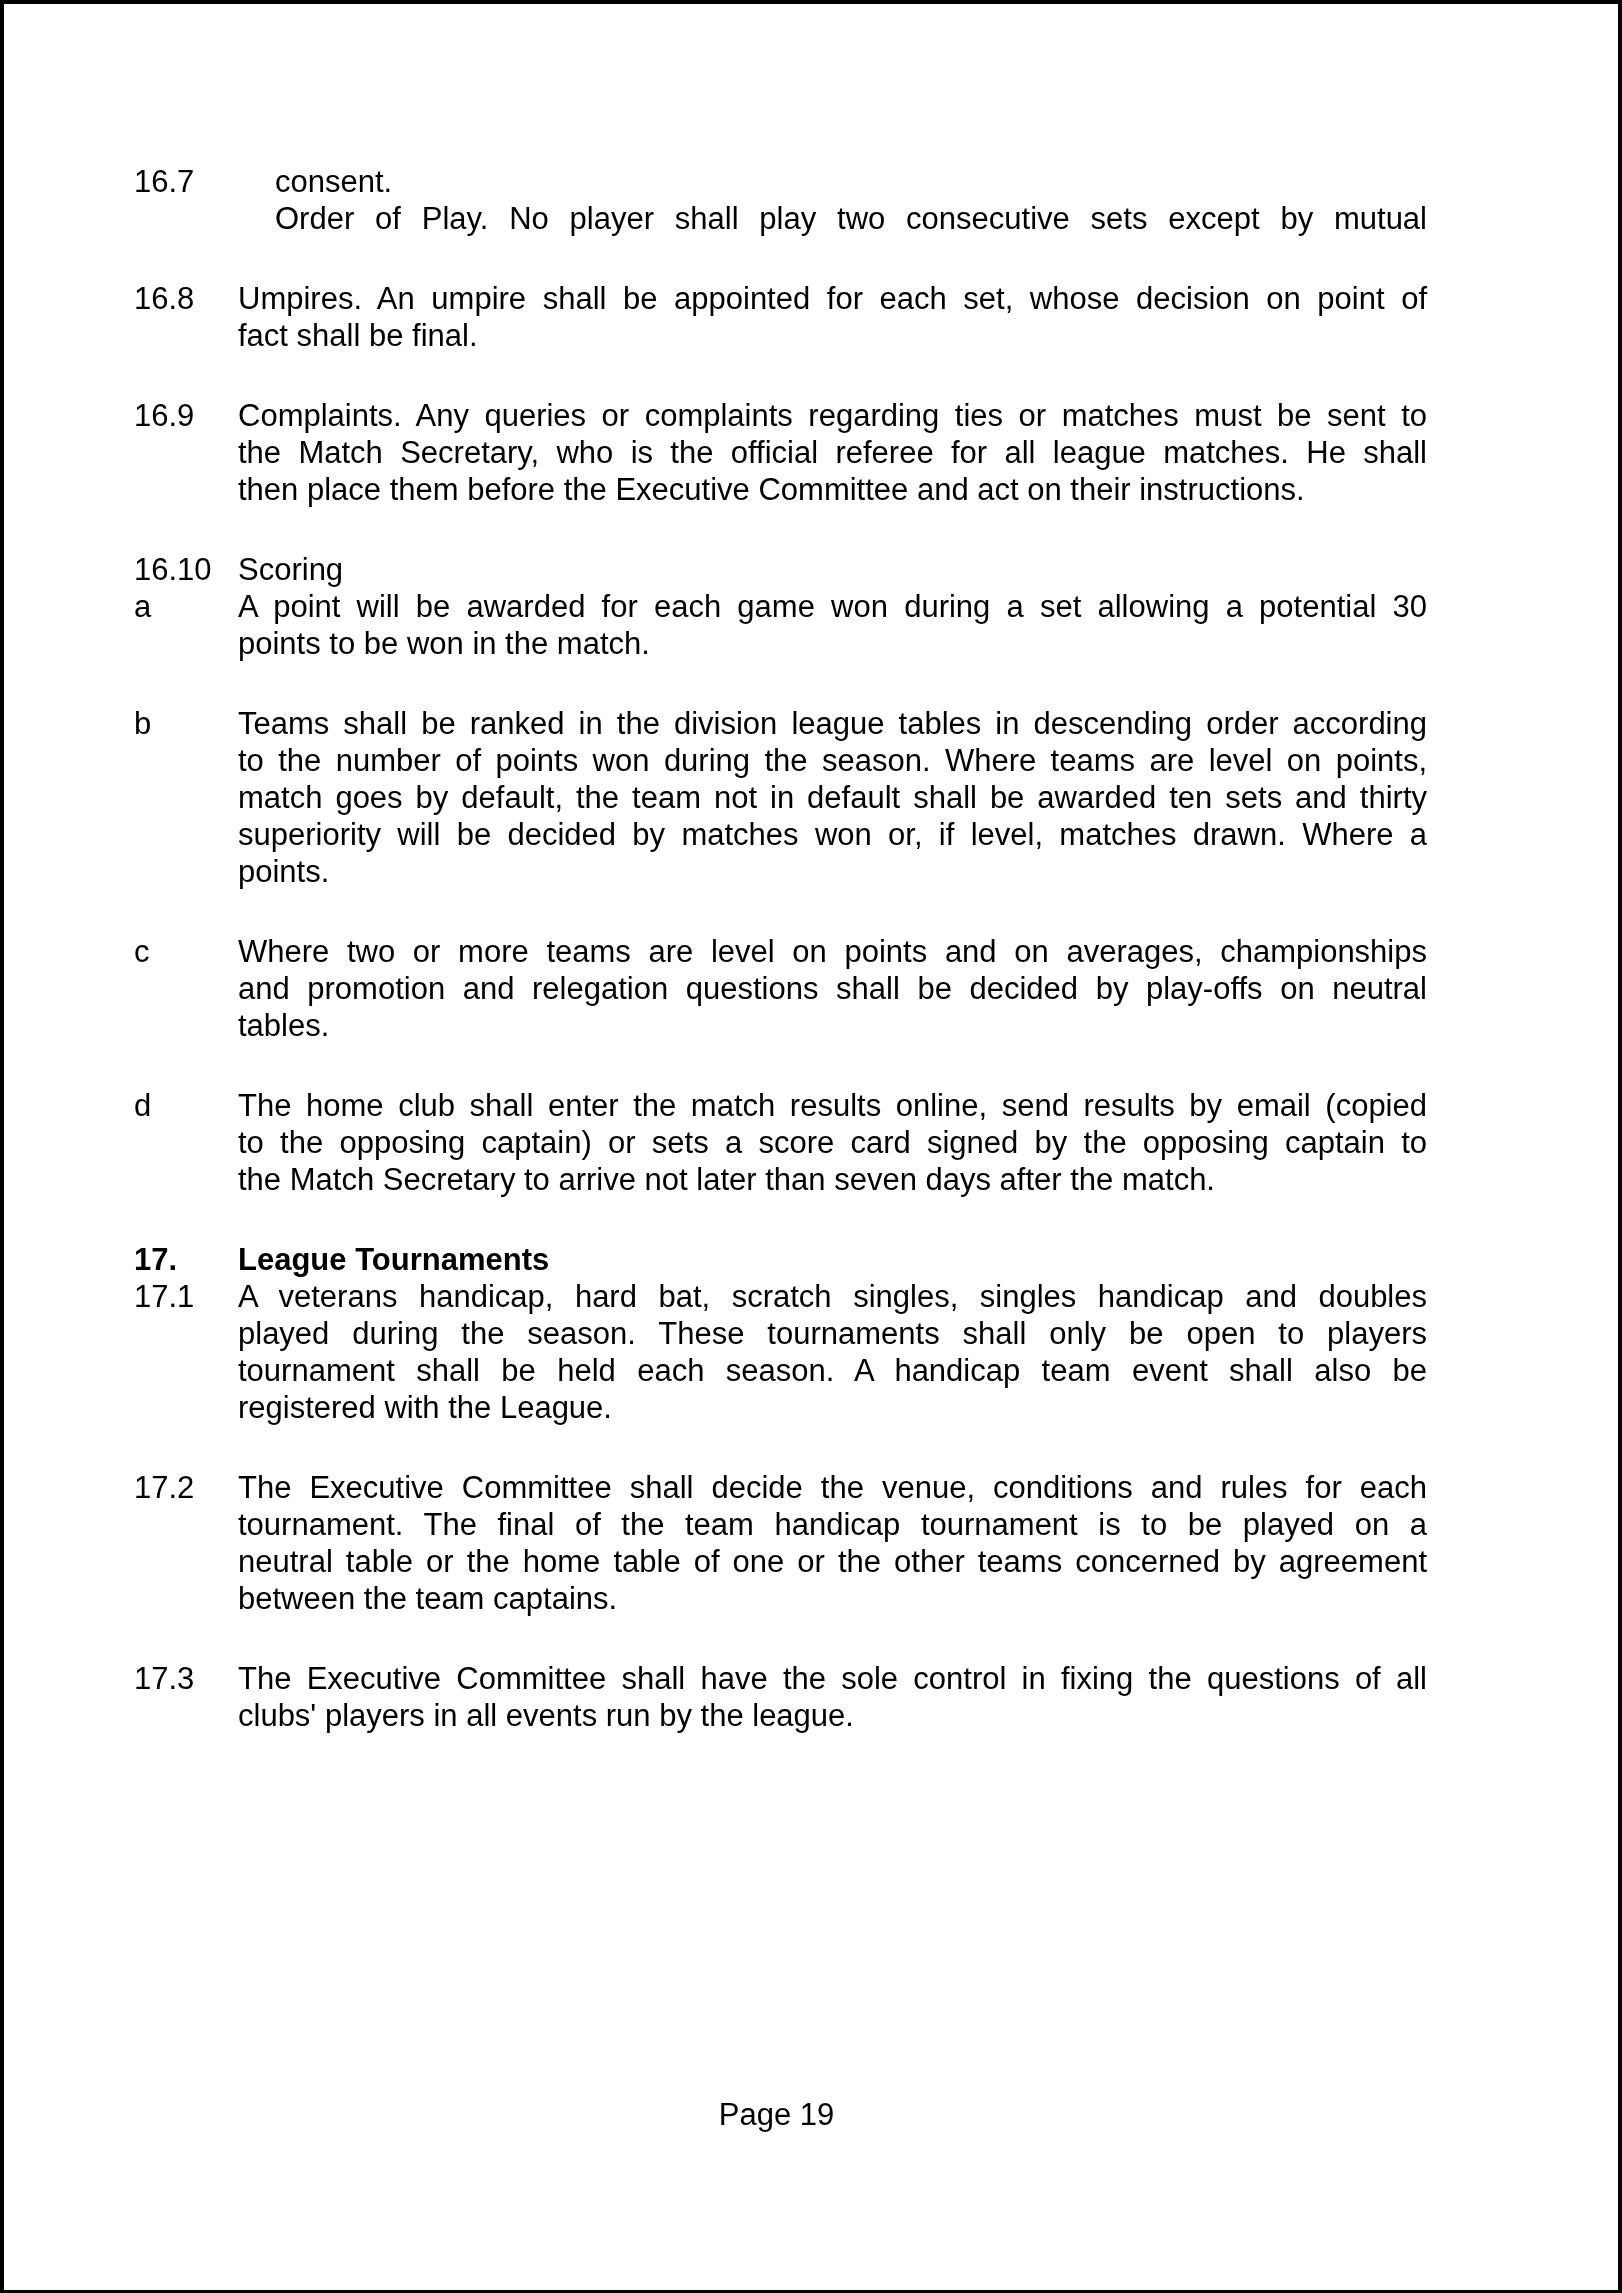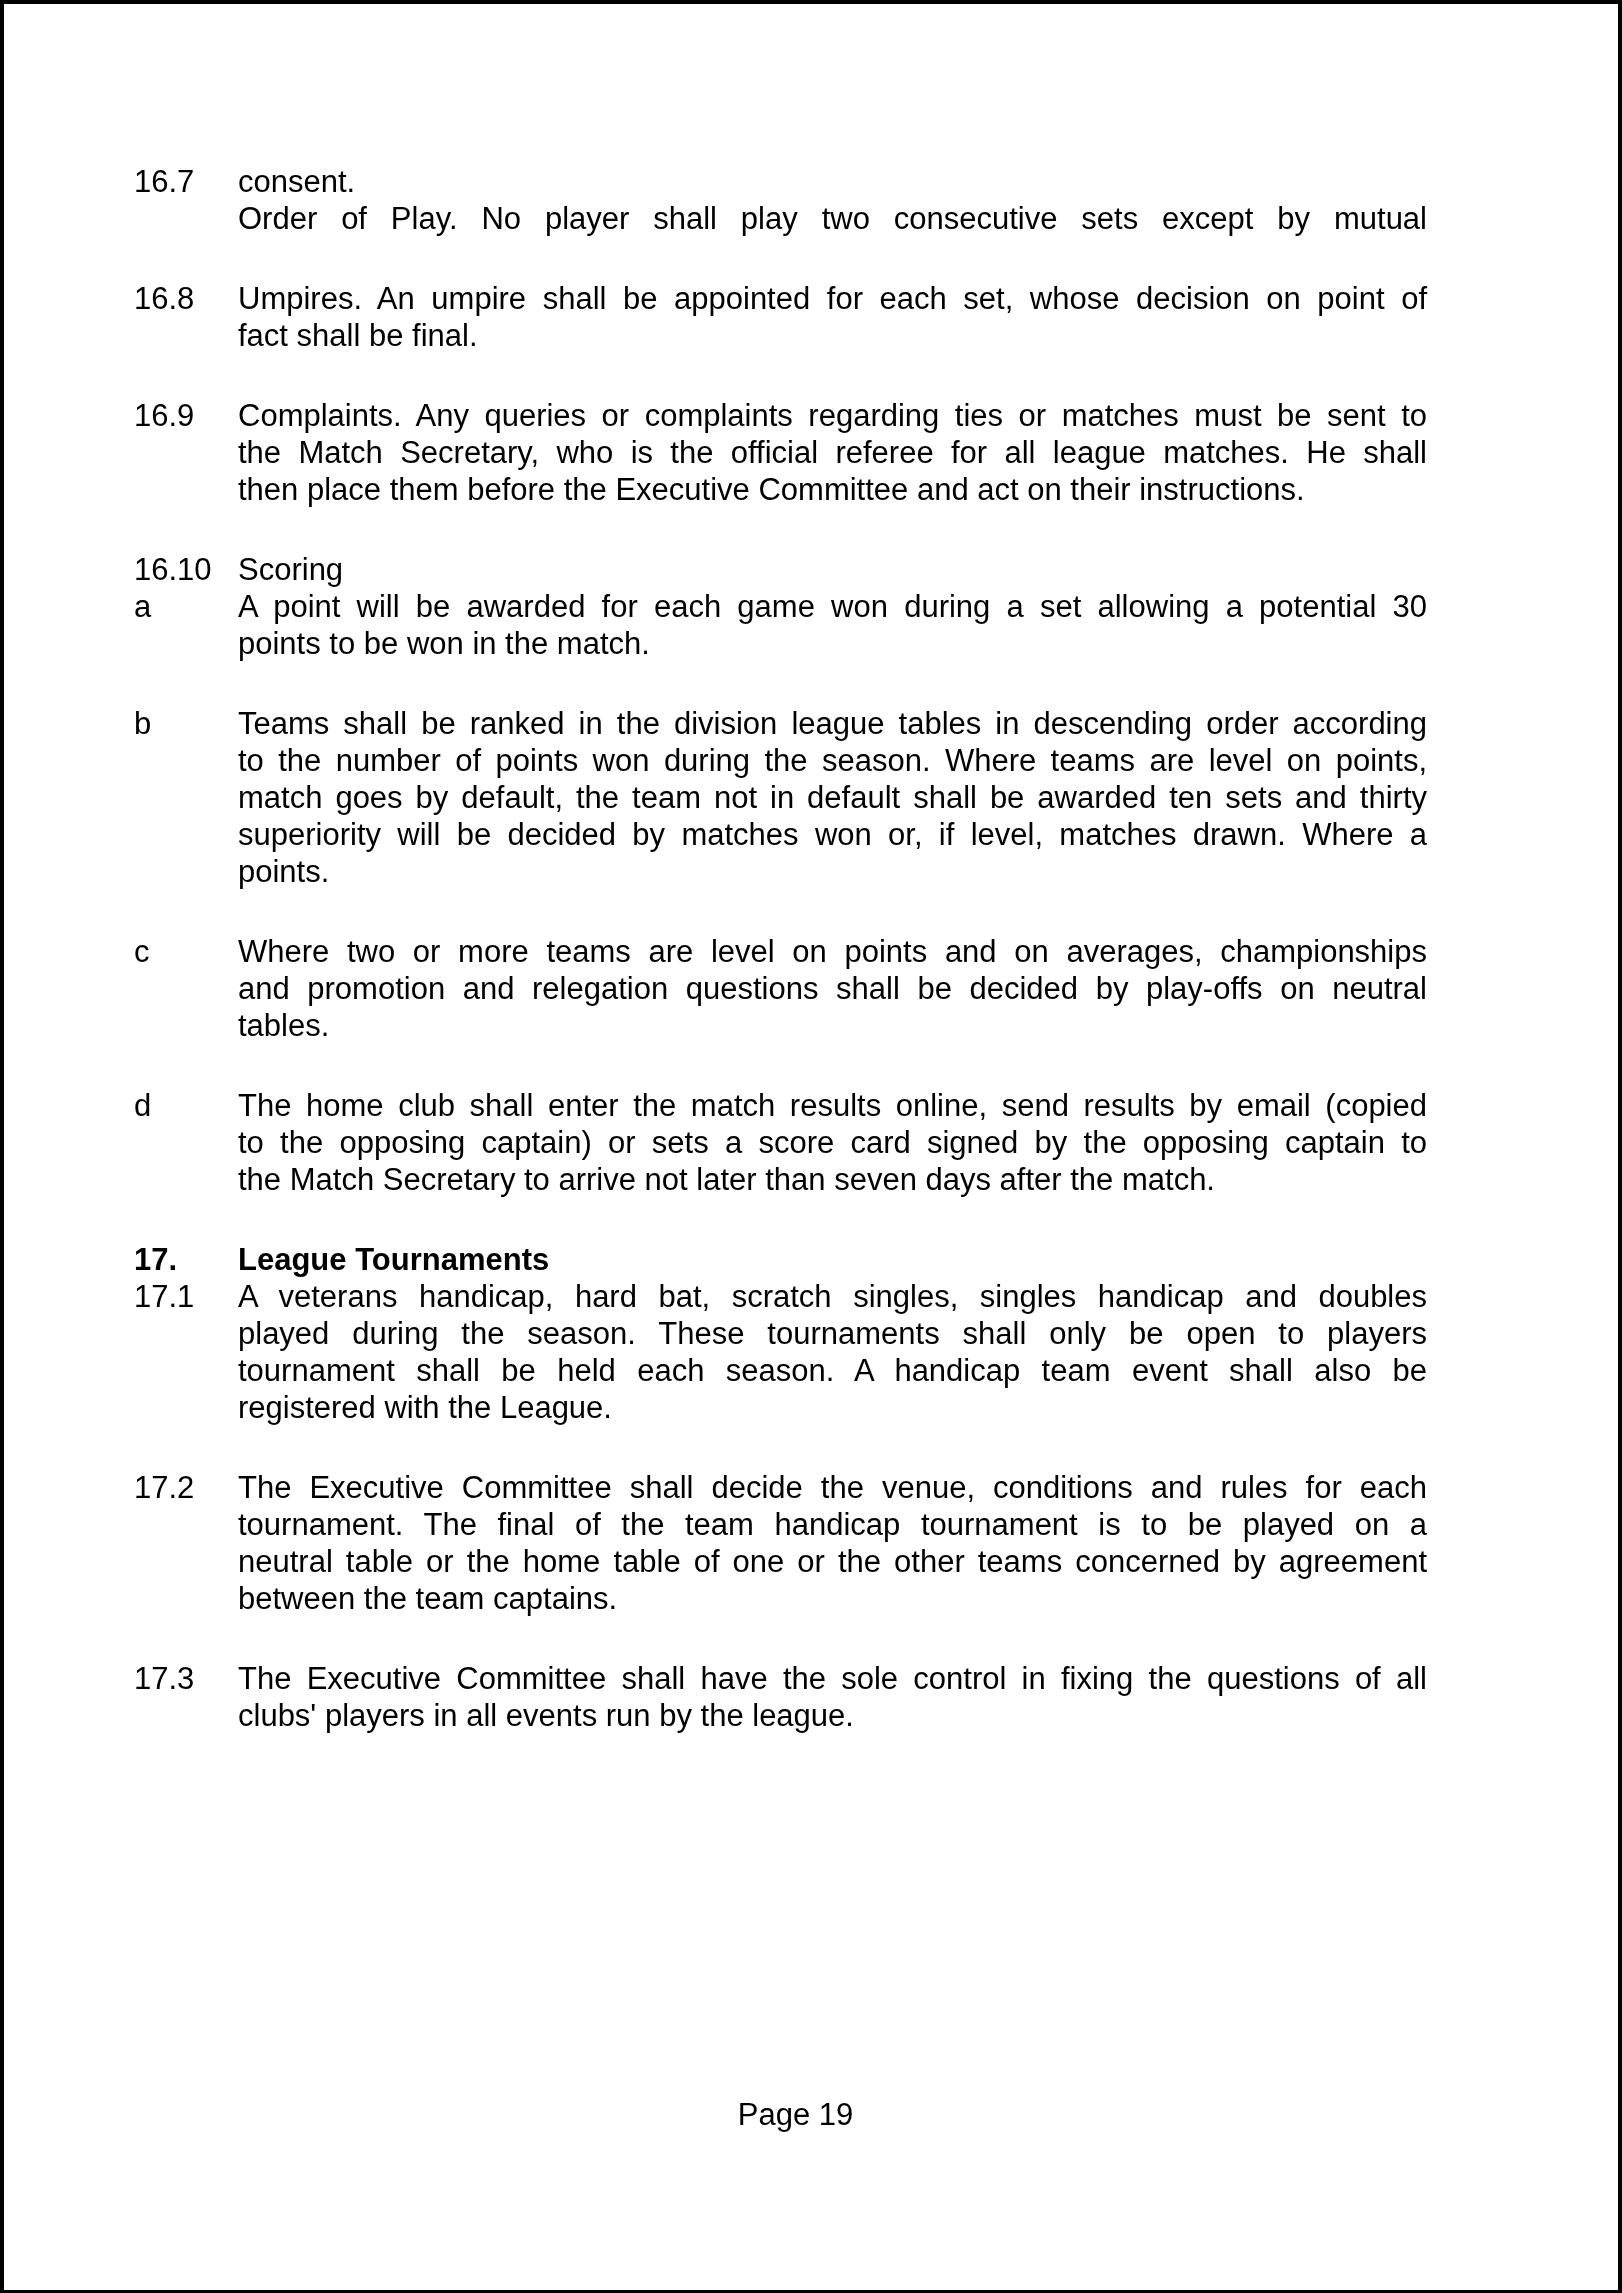--- a/index.html
+++ b/index.html
@@ -22,39 +22,39 @@
   .content {
     margin-left: 130px;
     margin-top: 159px;
     width: 1293px;
   }
   .para {
     display: flex;
     margin-top: 43px;
   }
   .para.flush { margin-top: 0; }
-  .para:first-child { margin-top: 0; }
+  .para:first-child { margin-top: 0; gap: 37px; }
   .para.bold { font-weight: bold; align-items: center; }
   .num {
     flex: 0 0 104px;
     width: 104px;
     line-height: 37px;
     white-space: nowrap;
   }
   .text { width: 1189px; }
   .line { line-height: 37px; }
   .line.j {
     text-align: justify;
     text-align-last: justify;
   }
   .line.last { text-align: left; }
   .footer {
     position: absolute;
     top: 2092px;
-    left: 145px;
+    left: 126px;
     width: 1293px;
     text-align: center;
     line-height: 37px;
   }
 </style>
 </head>
 <body>
 
 <div class="page">
   <div class="content" id="doc-content">

